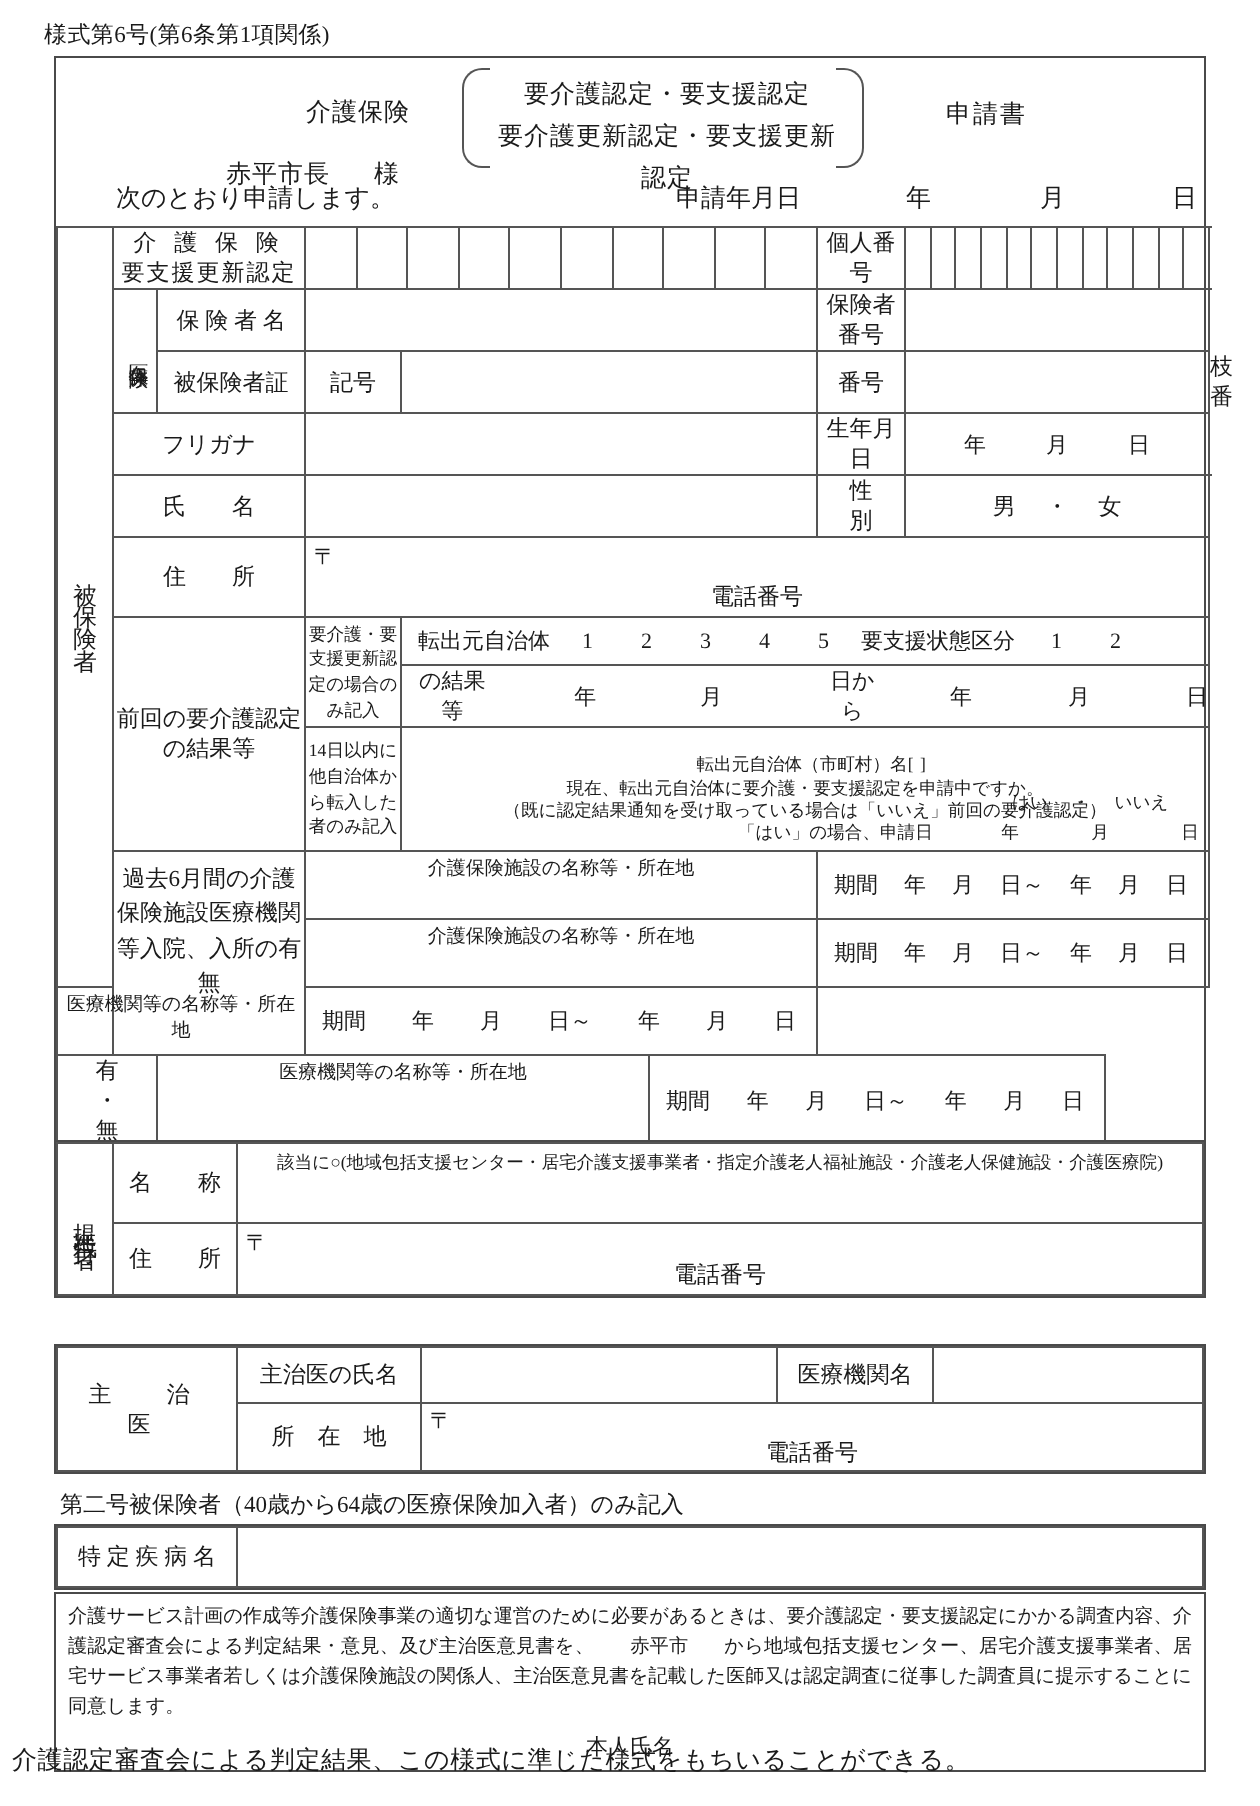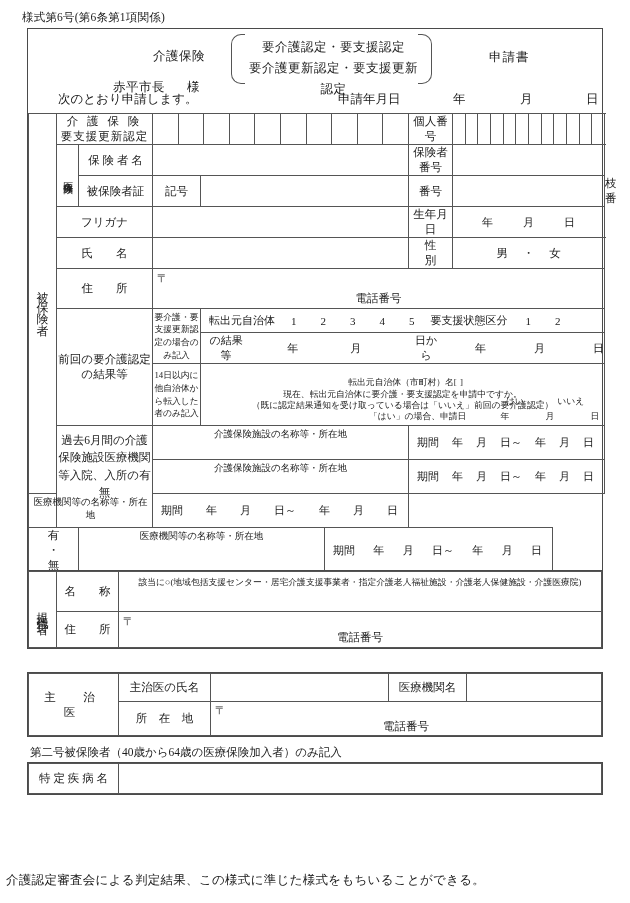--- a/index.html
+++ b/index.html
@@ -48,21 +48,21 @@
              border-top-color:#555; }
   .brace-r { left: 390px; border-right: 1px solid #555;
              border-radius: 0 10px 10px 0; }
   .brace-l { border-top: 1px solid #555; border-bottom: 1px solid #555; }
   .t-lines {
     position: absolute; left: 218px; top: 8px; width: 175px;
     text-align: center; font-size: 12.5px; line-height: 21px;
     letter-spacing: 0.5px;
   }
   .t-shinsei {
-    position: absolute; left: 461px; top: 20px;
+    position: absolute; left: 445px; top: 20px;
     font-size: 12.5px; letter-spacing: 1px;
   }
   .t-mayor {
     position: absolute; left: 85px; top: 50px;
     font-size: 12.5px; letter-spacing: 0.5px;
   }
   .t-mayor .sama { margin-left: 22px; }
 
   
   .applyline {
@@ -487,16 +487,22 @@
         </colgroup>
       <tbody>
           <tr>
         <td style="height:30px">特 定 疾 病 名</td>
         <td></td>
       </tr>
     </tbody>
       </table>
   </div>
 
+  <div class="block" style="top:796px">
+    <div class="consent">
+      <span>介護サービス計画の作成等介護保険事業の適切な運営のために必要があるときは、要介護認定・要支援認定にかかる調査内容、介護認定審査会による判定結果・意見、及び主治医意見書を、</span><span class="cityblank">赤平市</span><span>から地域包括支援センター、居宅介護支援事業者、居宅サービス事業者若しくは介護保険施設の関係人、主治医意見書を記載した医師又は認定調査に従事した調査員に提示することに同意します。</span>
+    </div>
+    <div class="honnin">本人氏名</div>
+  </div>
 
   <div class="bottom-note">介護認定審査会による判定結果、この様式に準じた様式をもちいることができる。</div>
 
 </div>
 
 </body></html>

